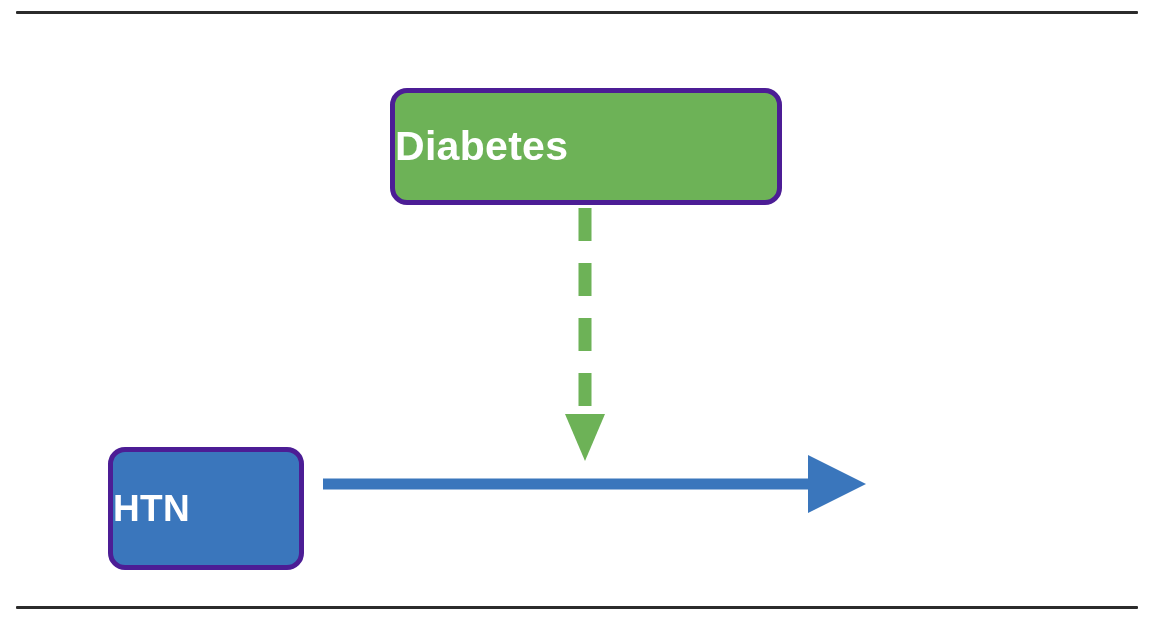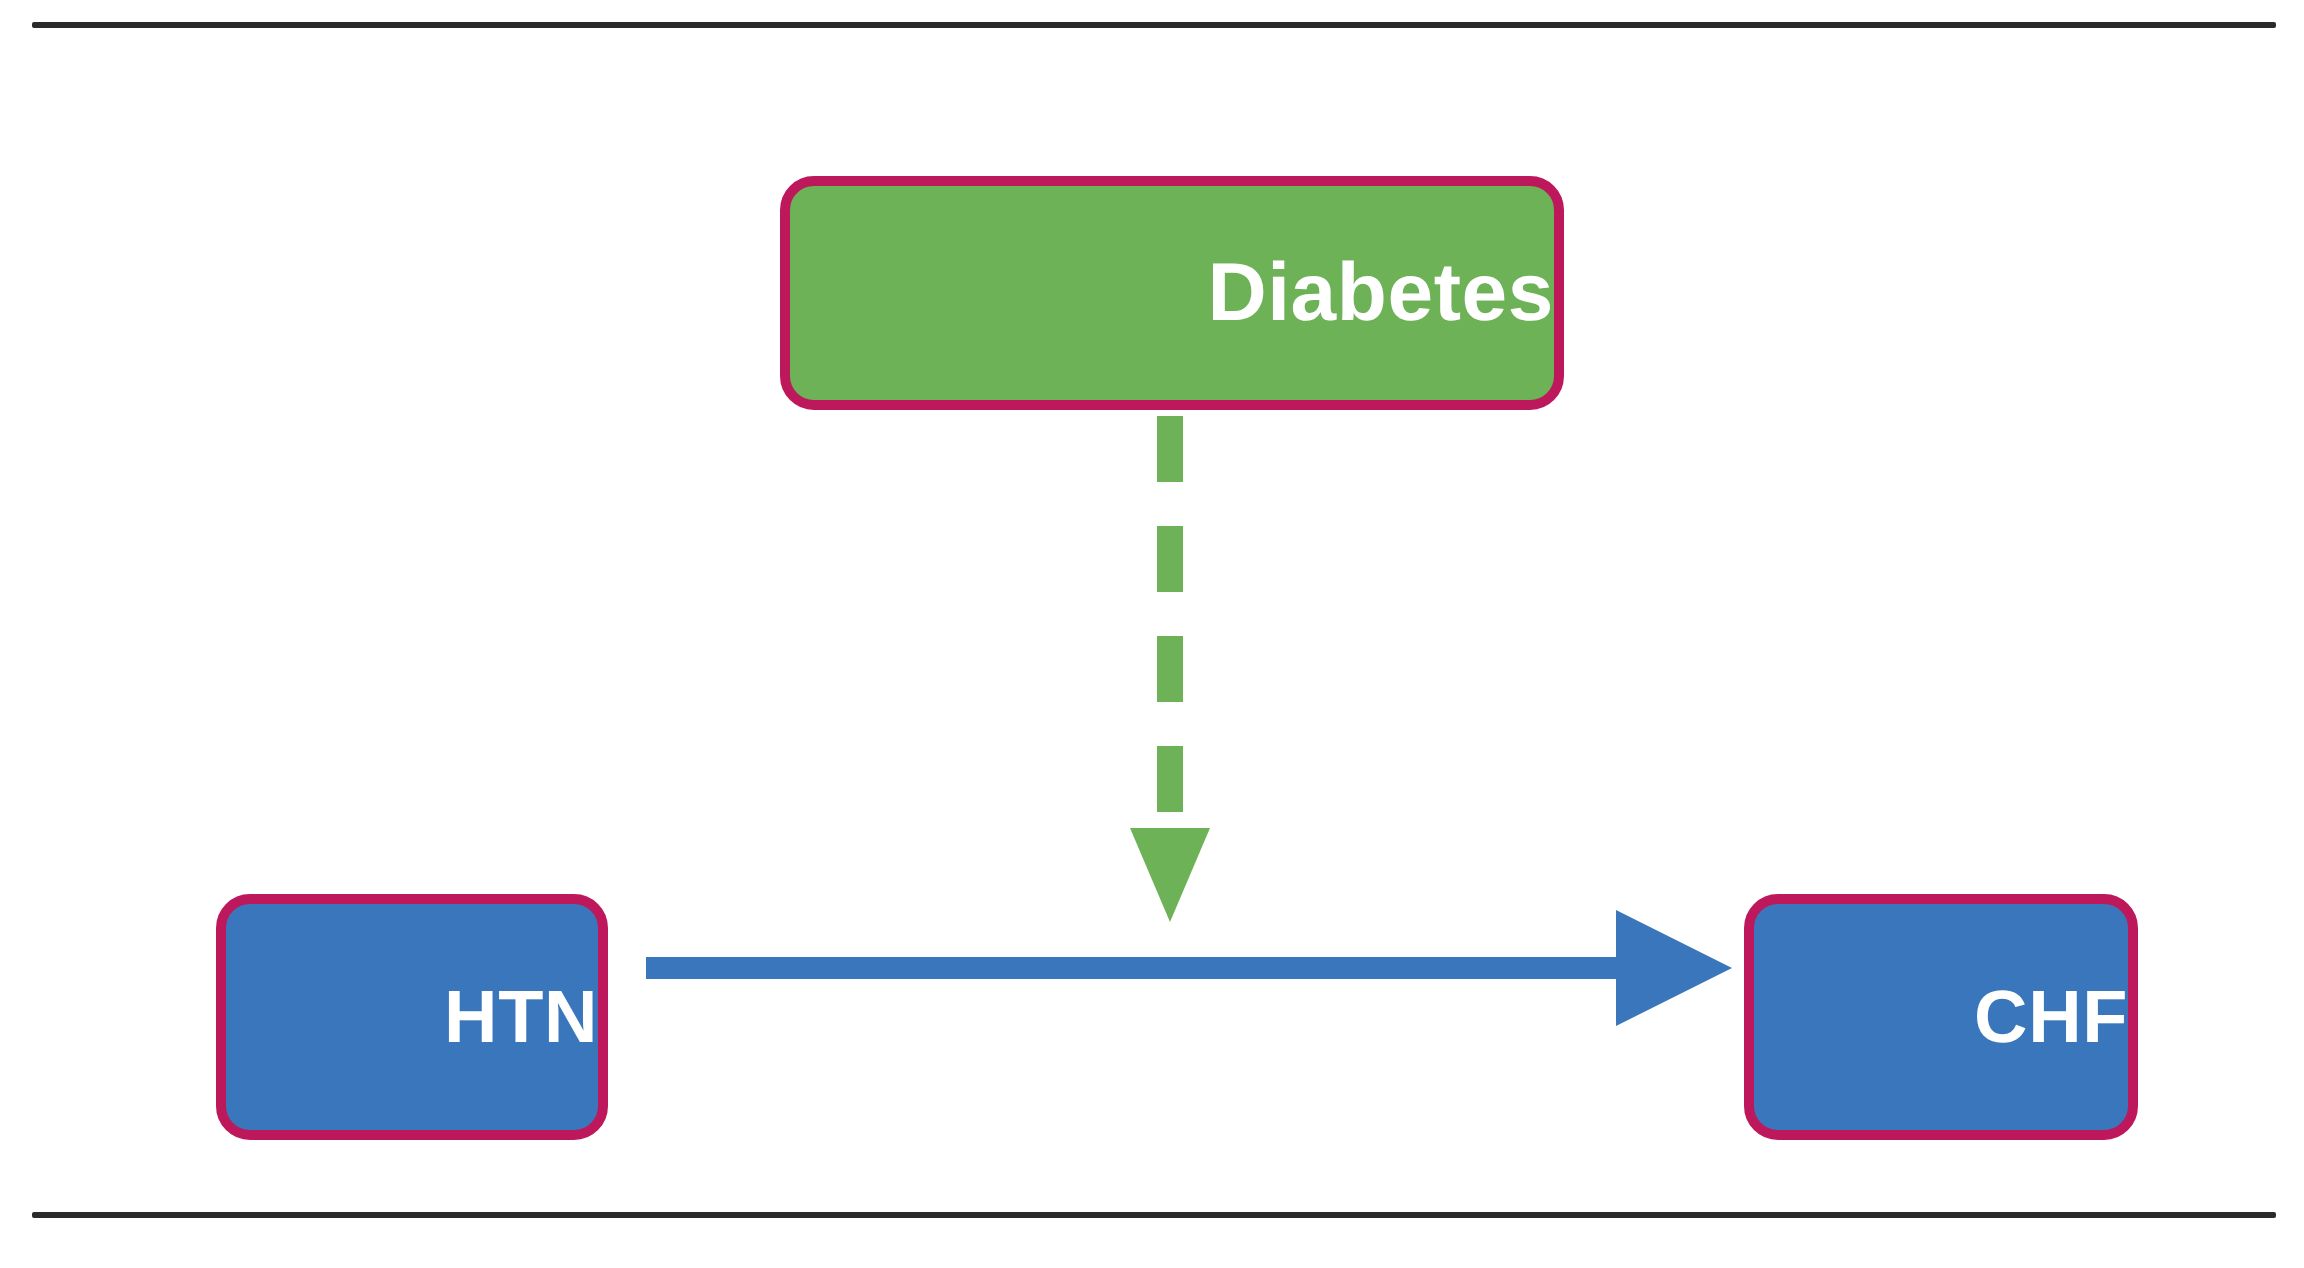--- a/index.html
+++ b/index.html
@@ -25,25 +25,25 @@
     height: 3px;
     background: #2b2b2b;
     border-radius: 1px;
   }
   #rule-top  { top: 11px; }
   #rule-bottom { top: 606px; }
 
   .node {
     position: absolute;
     box-sizing: border-box;
-    border: 5px solid #be185d;
+    border: 5px solid #4c1d95;
     border-radius: 17px;
     display: flex;
     align-items: center;
-    justify-content: flex-end;
+    justify-content: flex-start;
     color: #ffffff;
     font-weight: bold;
     letter-spacing: 0.3px;
     line-height: 1;
     user-select: none;
   }
   .node-green { background: #6DB257; }
   .node-blue  { background: #3A76BC; margin-top: 23px; }
 
   #node-diabetes {
@@ -105,19 +105,16 @@
   <div class="edge-hit" id="edge-hit-htn-chf"></div>
 
   <div class="node node-green" id="node-diabetes">
     <span>Diabetes</span>
   </div>
 
   <div class="node node-blue" id="node-htn">
     <span>HTN</span>
   </div>
 
-  <div class="node node-blue" id="node-chf">
-    <span>CHF</span>
-  </div>
 
   <div class="rule" id="rule-bottom"></div>
 
 </div>
 
 </body></html>

